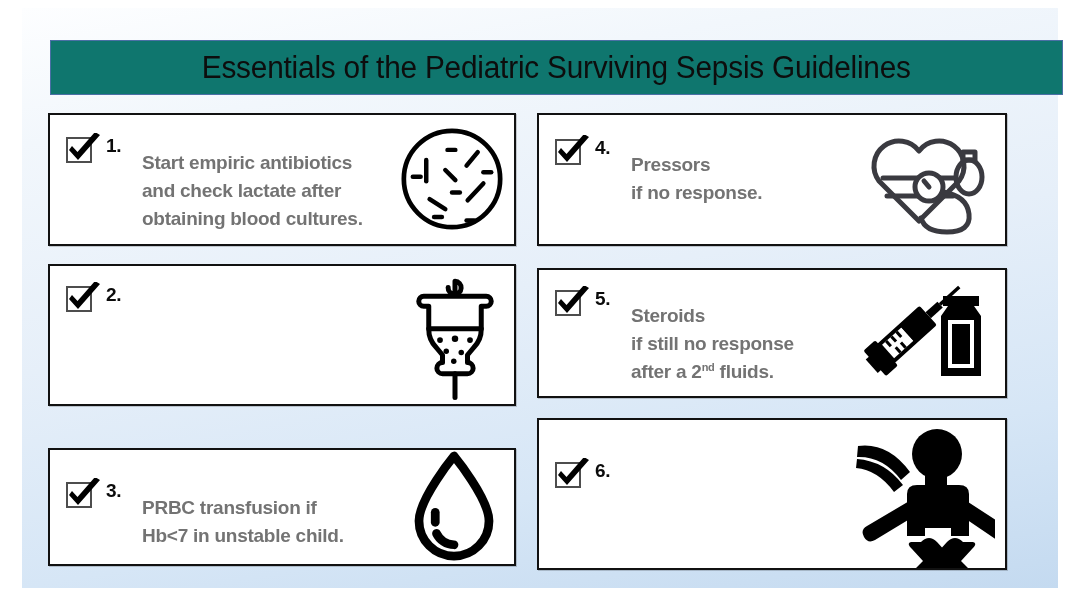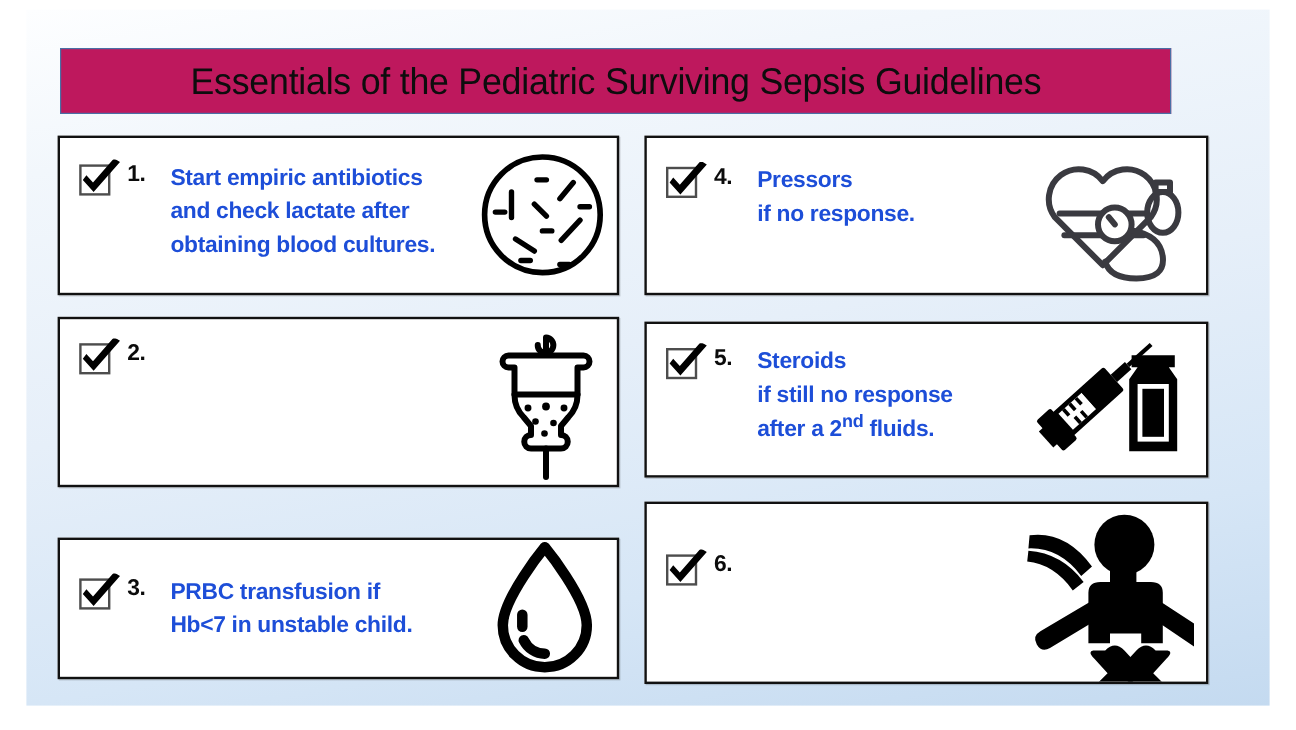--- a/index.html
+++ b/index.html
@@ -29,22 +29,22 @@
                 #f2f7fc 18%,
                 #e6eff9 48%,
                 #d6e6f6 76%,
                 #c4daf0 100%);
   }
 
   
   #title-bar {
     position: absolute;
     left: 50px; top: 40px;
-    width: 926px; height: 55px;
-    background: #be185d;
+    width: 1013px; height: 55px;
+    background: #0f766e;
     border: 1px solid #4a6fa5;
     display: flex;
     align-items: center;
     justify-content: center;
   }
   #title-text {
     font-family: "Liberation Sans", sans-serif;
     font-size: 31px;
     font-weight: 400;
     color: #0d0d0d;
@@ -77,26 +77,27 @@
     font-weight: bold;
     color: #0b0b0b;
     letter-spacing: -0.3px;
   }
 
   .body-text {
     position: absolute;
     left: 92px;
     font-size: 19px;
     font-weight: bold;
-    color: #1d4ed8;
+    color: #737373;
     line-height: 28px;
     letter-spacing: -0.25px;
     white-space: pre-line;
-  }
-  .body-text sup { font-size: 15px; vertical-align: super; line-height: 0; }
+    margin-top: 14px;
+  }
+  .body-text sup { font-size: 11px; vertical-align: super; line-height: 0; }
 
   .icon-wrap {
     position: absolute;
     right: 8px;
     display: flex;
     align-items: center;
     justify-content: center;
   }
   .icon-wrap svg { display: block; }
 

